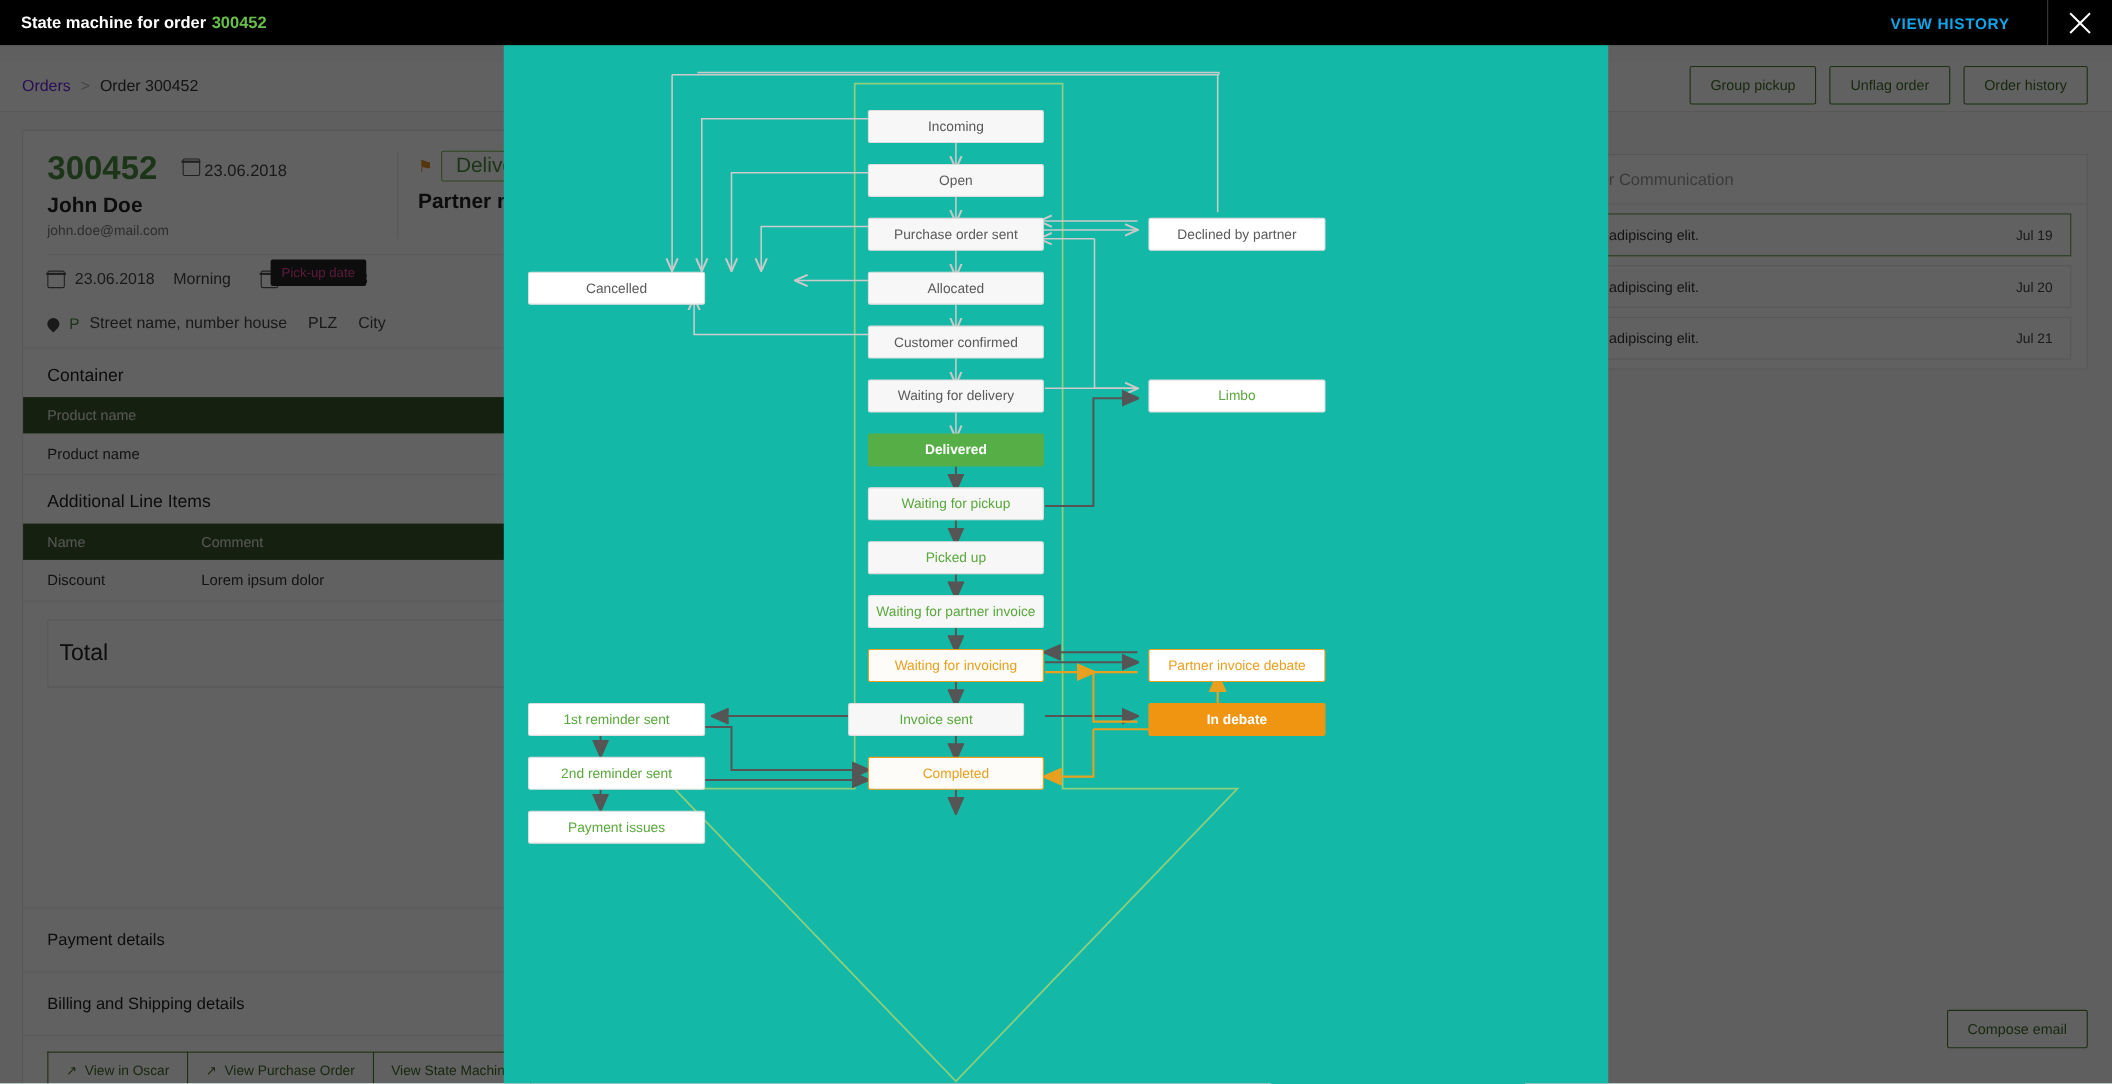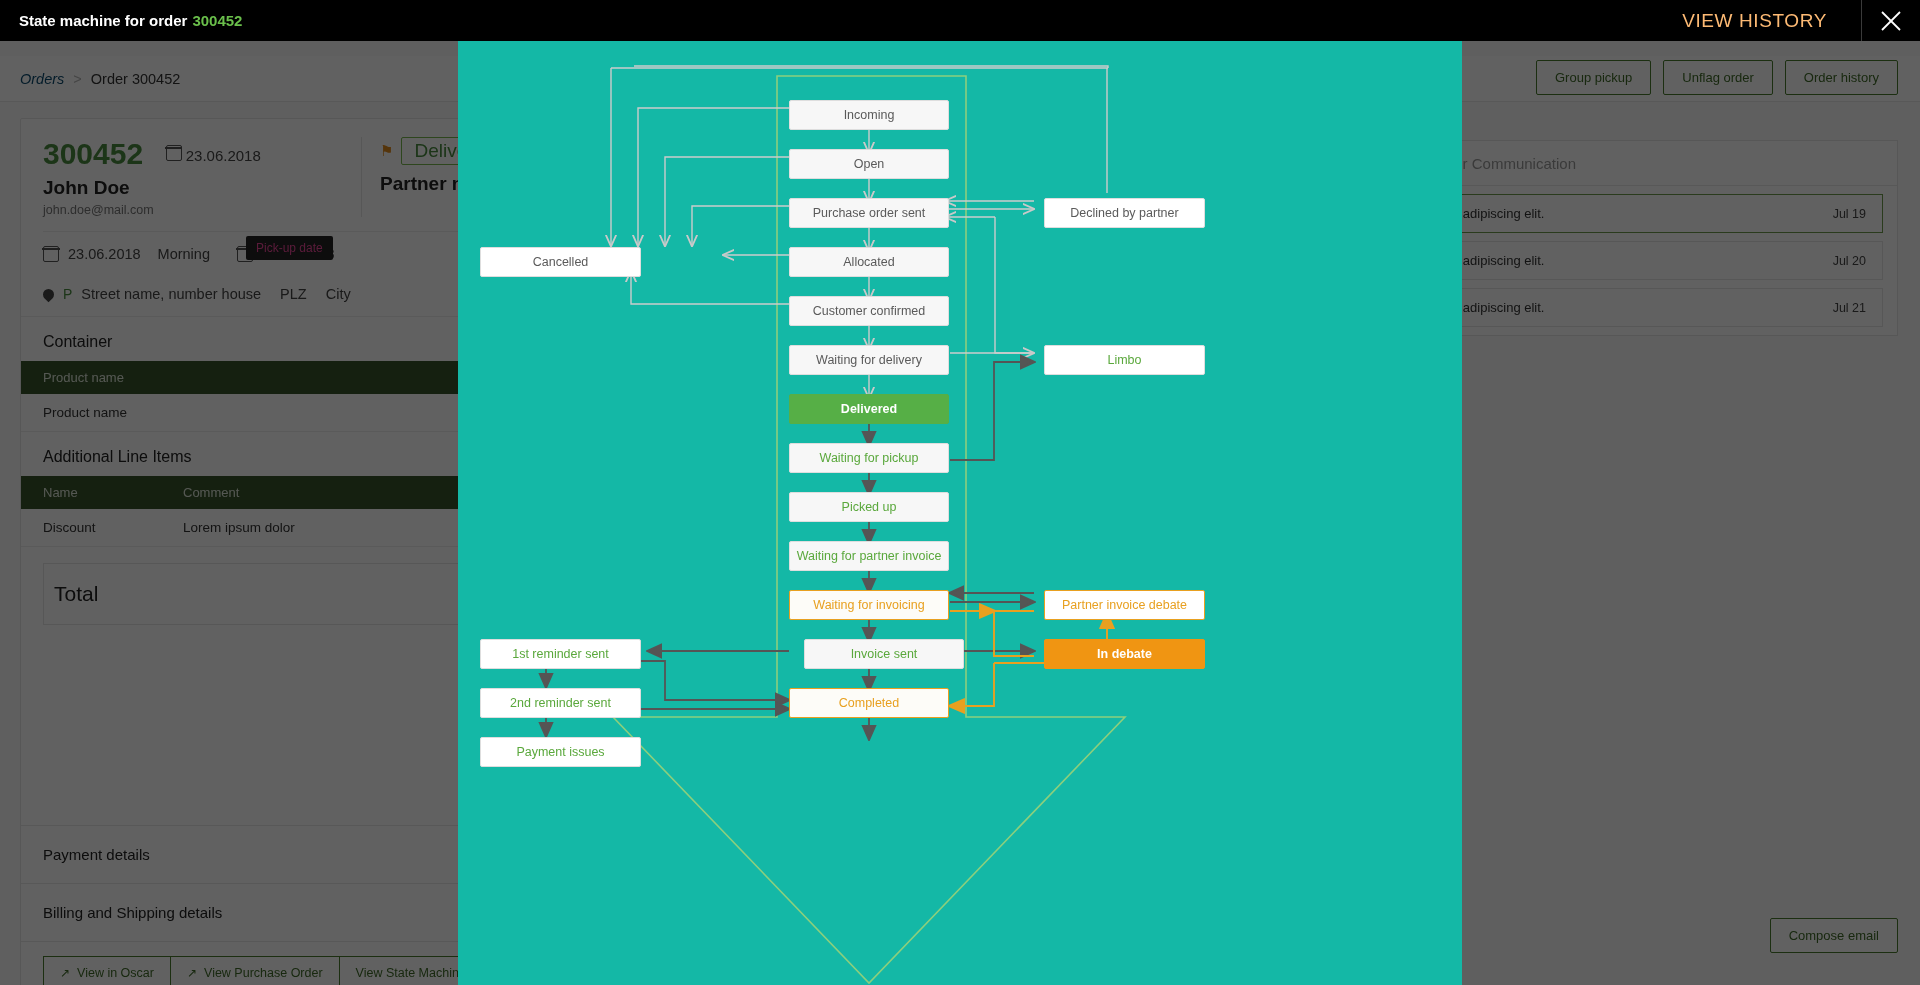--- a/index.html
+++ b/index.html
@@ -15,21 +15,21 @@
   .bg-page {
     position: absolute; inset: 0;
     background: #fafafa;
     overflow: hidden;
   }
   .bg-breadcrumb {
     position: absolute; left: 0; top: 56px; right: 0; height: 46px;
     background: #fff; border-bottom: 1px solid #e6e6e6;
     display: flex; align-items: center; padding-left: 20px; box-sizing: border-box;
   }
-  .bc-link { color: #0c4a6e; font-size: 14.5px; font-style: italic; }
+  .bc-link { color: #6d28d9; font-size: 14.5px; }
   .bc-sep { color: #b5b5b5; font-size: 14.5px; margin: 0 9px; }
   .bc-cur { color: #333; font-size: 14.5px; }
 
   .bg-actions {
     position: absolute; right: 22px; top: 60px;
     display: flex; gap: 12px;
   }
   .act-btn {
     border: 1px solid #4a7c2f; color: #3f6b28; background: #fff;
     font-size: 13px; padding: 9px 18px; border-radius: 2px; white-space: nowrap;
@@ -95,21 +95,21 @@
 
   
   .topbar {
     position: absolute; left:0; top:0; width:1920px; height:41px;
     background:#000; color:#fff; display:flex; align-items:center;
     z-index: 40;
   }
   .topbar-title { font-size:15px; font-weight:bold; margin-left:19px; }
   .topbar-title .oid { color:#6abf4b; margin-left:5px; }
   .topbar-spacer { flex:1; }
-  .view-history { color:#fdba74; font-size:19px; font-weight:normal; letter-spacing:.6px; margin-right:34px; }
+  .view-history { color:#0ea5e9; font-size:14px; font-weight:bold; letter-spacing:.6px; margin-right:34px; }
   .topbar-div { width:1px; height:41px; background:#3a3a3a; }
   .close-x { width:58px; display:flex; align-items:center; justify-content:center; }
   .close-x svg { display:block; }
 
   
   .modal {
     position:absolute; left:458px; top:41px; width:1004px; height:944px;
     background:#14b8a6; z-index:30; overflow:hidden;
   }
   .diagram { position:absolute; left:0; top:0; width:1004px; height:944px; }
@@ -364,21 +364,21 @@
     <div class="node wide grey-txt" style="left:331px;top:108px;">Open</div>
     <div class="node wide grey-txt" style="left:331px;top:157px;">Purchase order sent</div>
     <div class="node wide grey-txt" style="left:331px;top:206px;">Allocated</div>
     <div class="node wide grey-txt" style="left:331px;top:255px;">Customer confirmed</div>
     <div class="node wide grey-txt" style="left:331px;top:304px;">Waiting for delivery</div>
     <div class="node wide filled-green" style="left:331px;top:353px;">Delivered</div>
     <div class="node wide green-txt" style="left:331px;top:402px;">Waiting for pickup</div>
     <div class="node wide green-txt" style="left:331px;top:451px;">Picked up</div>
     <div class="node wide green-txt" style="left:331px;top:500px;">Waiting for partner invoice</div>
     <div class="node wide orange-out" style="left:331px;top:549px;">Waiting for invoicing</div>
-    <div class="node wide green-txt" style="left:346px;top:598px;">Invoice sent</div>
+    <div class="node wide green-txt" style="left:313px;top:598px;">Invoice sent</div>
     <div class="node wide orange-out" style="left:331px;top:647px;">Completed</div>
 
     <div class="node side grey-txt" style="left:22px;top:206px;">Cancelled</div>
     <div class="node side green-txt" style="left:22px;top:598px;">1st reminder sent</div>
     <div class="node side green-txt" style="left:22px;top:647px;">2nd reminder sent</div>
     <div class="node side green-txt" style="left:22px;top:696px;">Payment issues</div>
 
     <div class="node side grey-txt" style="left:586px;top:157px;">Declined by partner</div>
     <div class="node side green-txt" style="left:586px;top:304px;">Limbo</div>
     <div class="node side orange-out-white" style="left:586px;top:549px;">Partner invoice debate</div>

